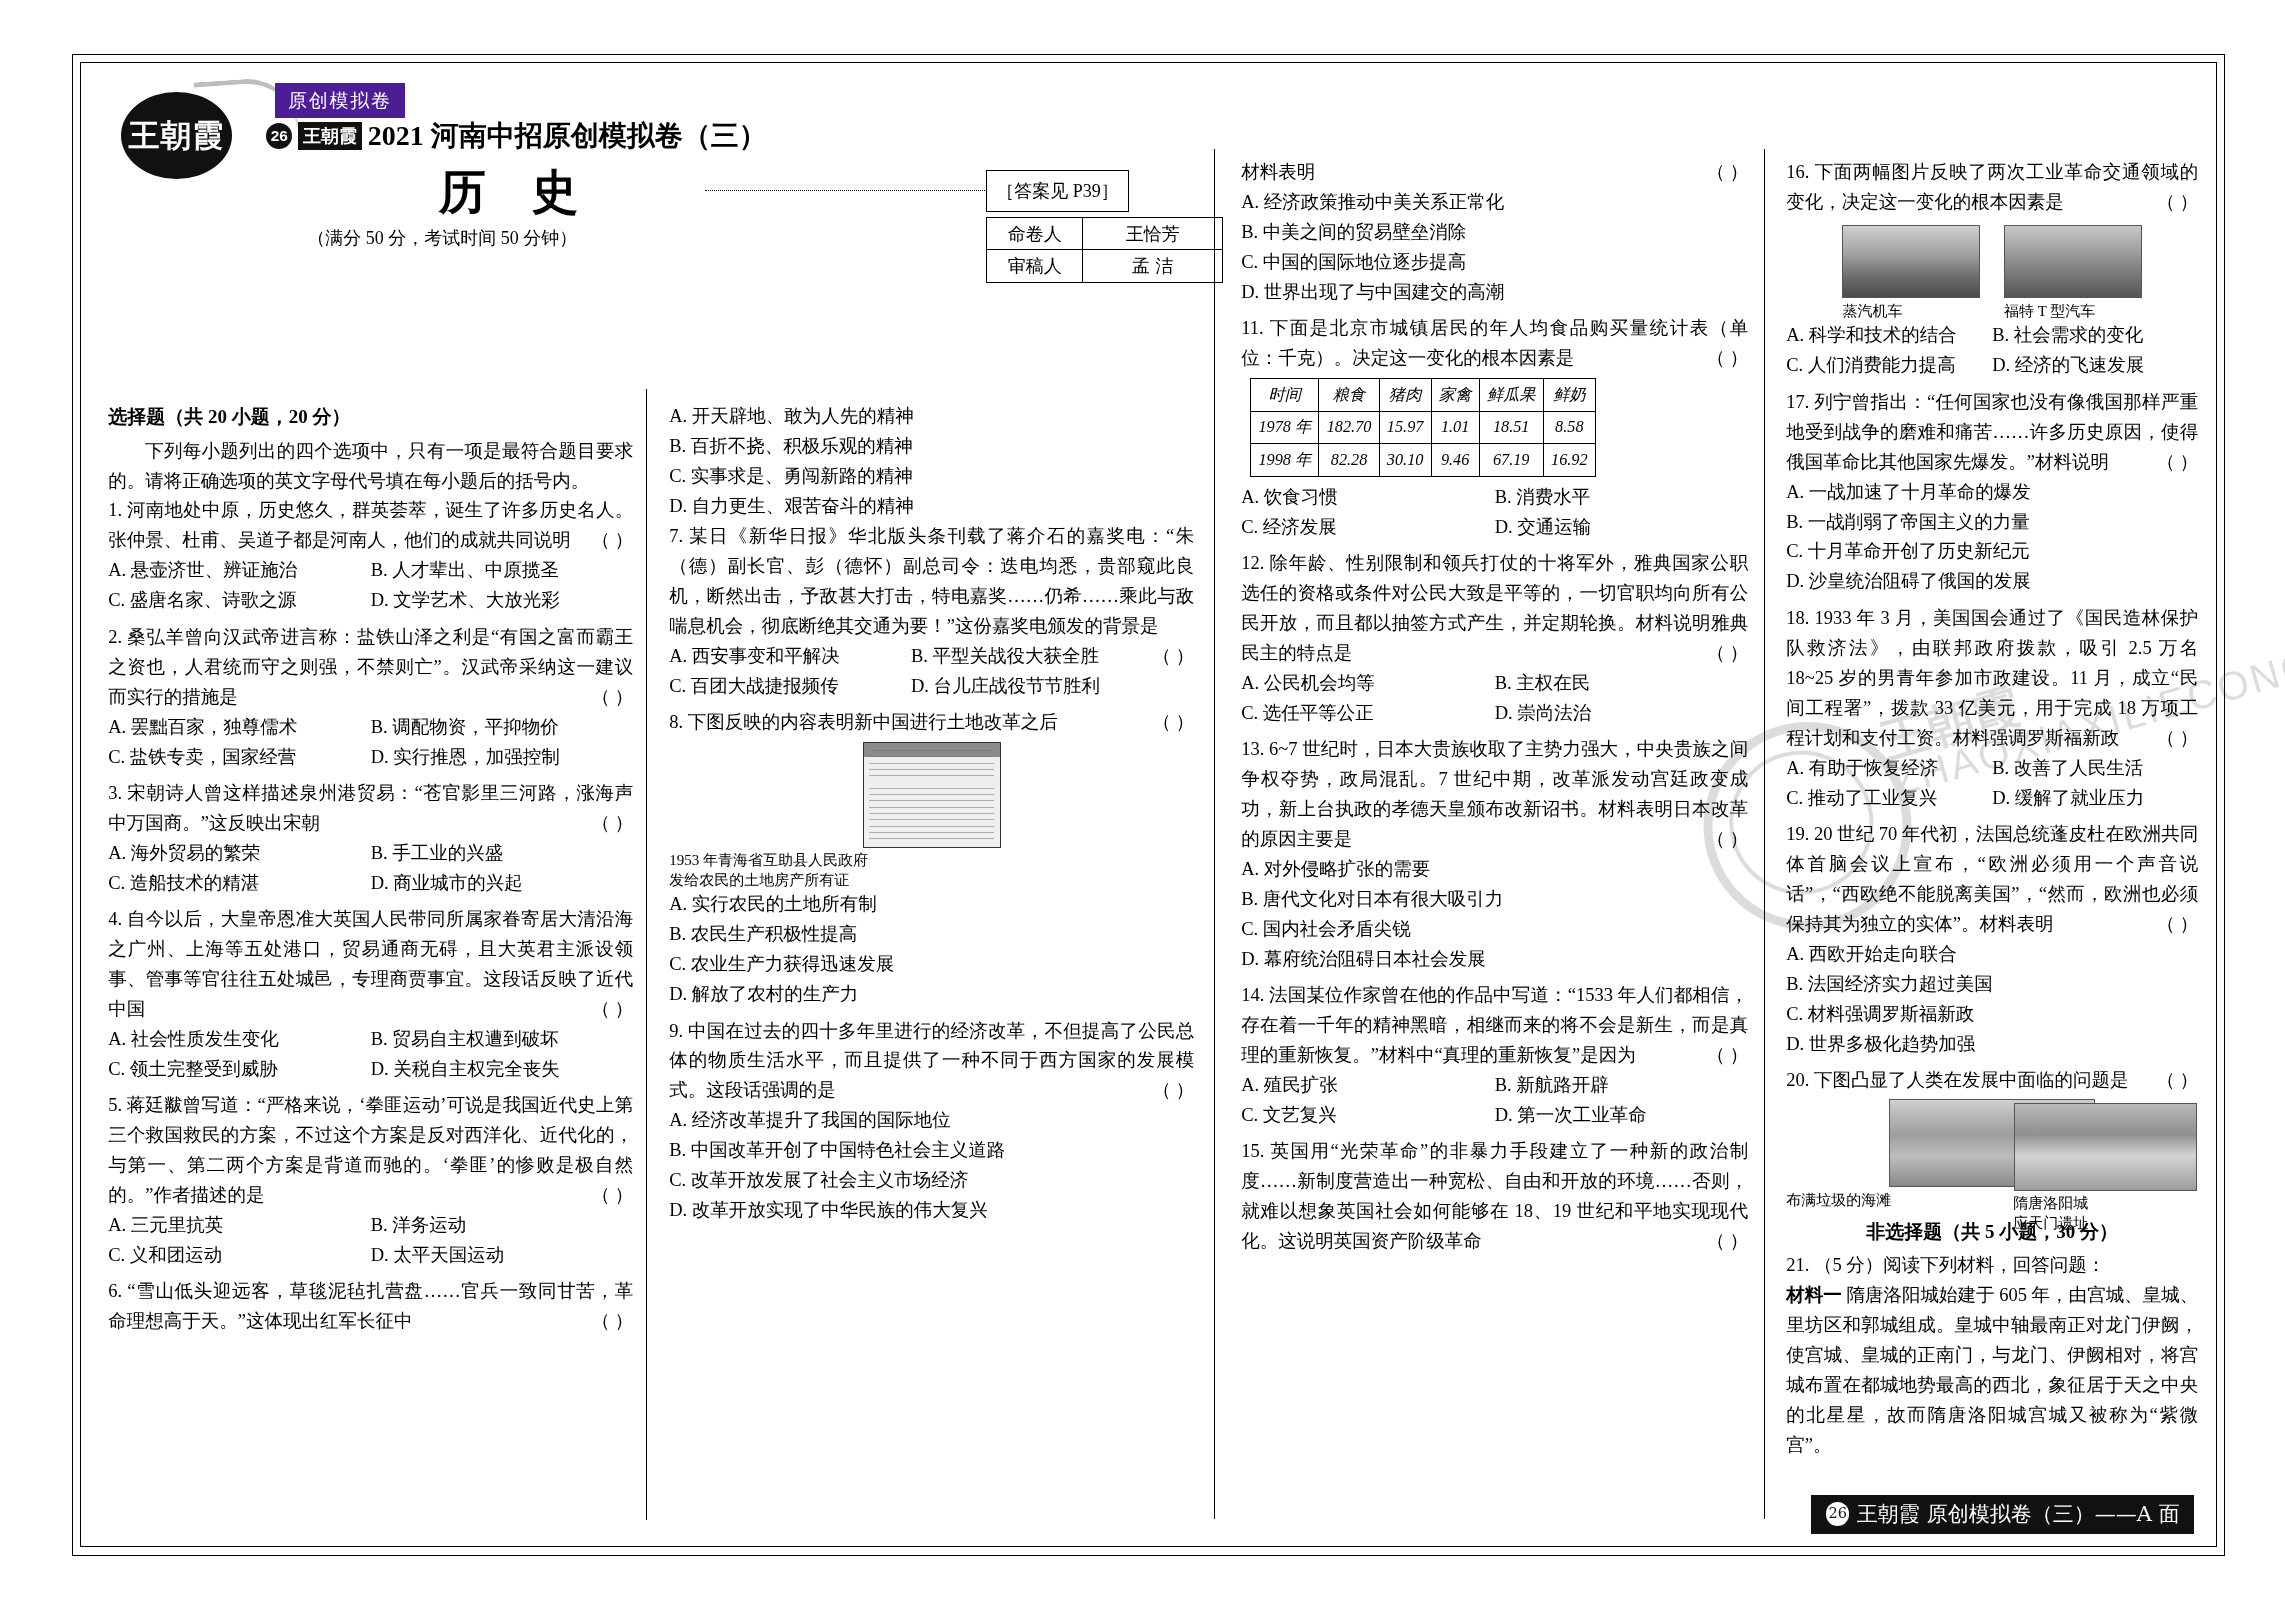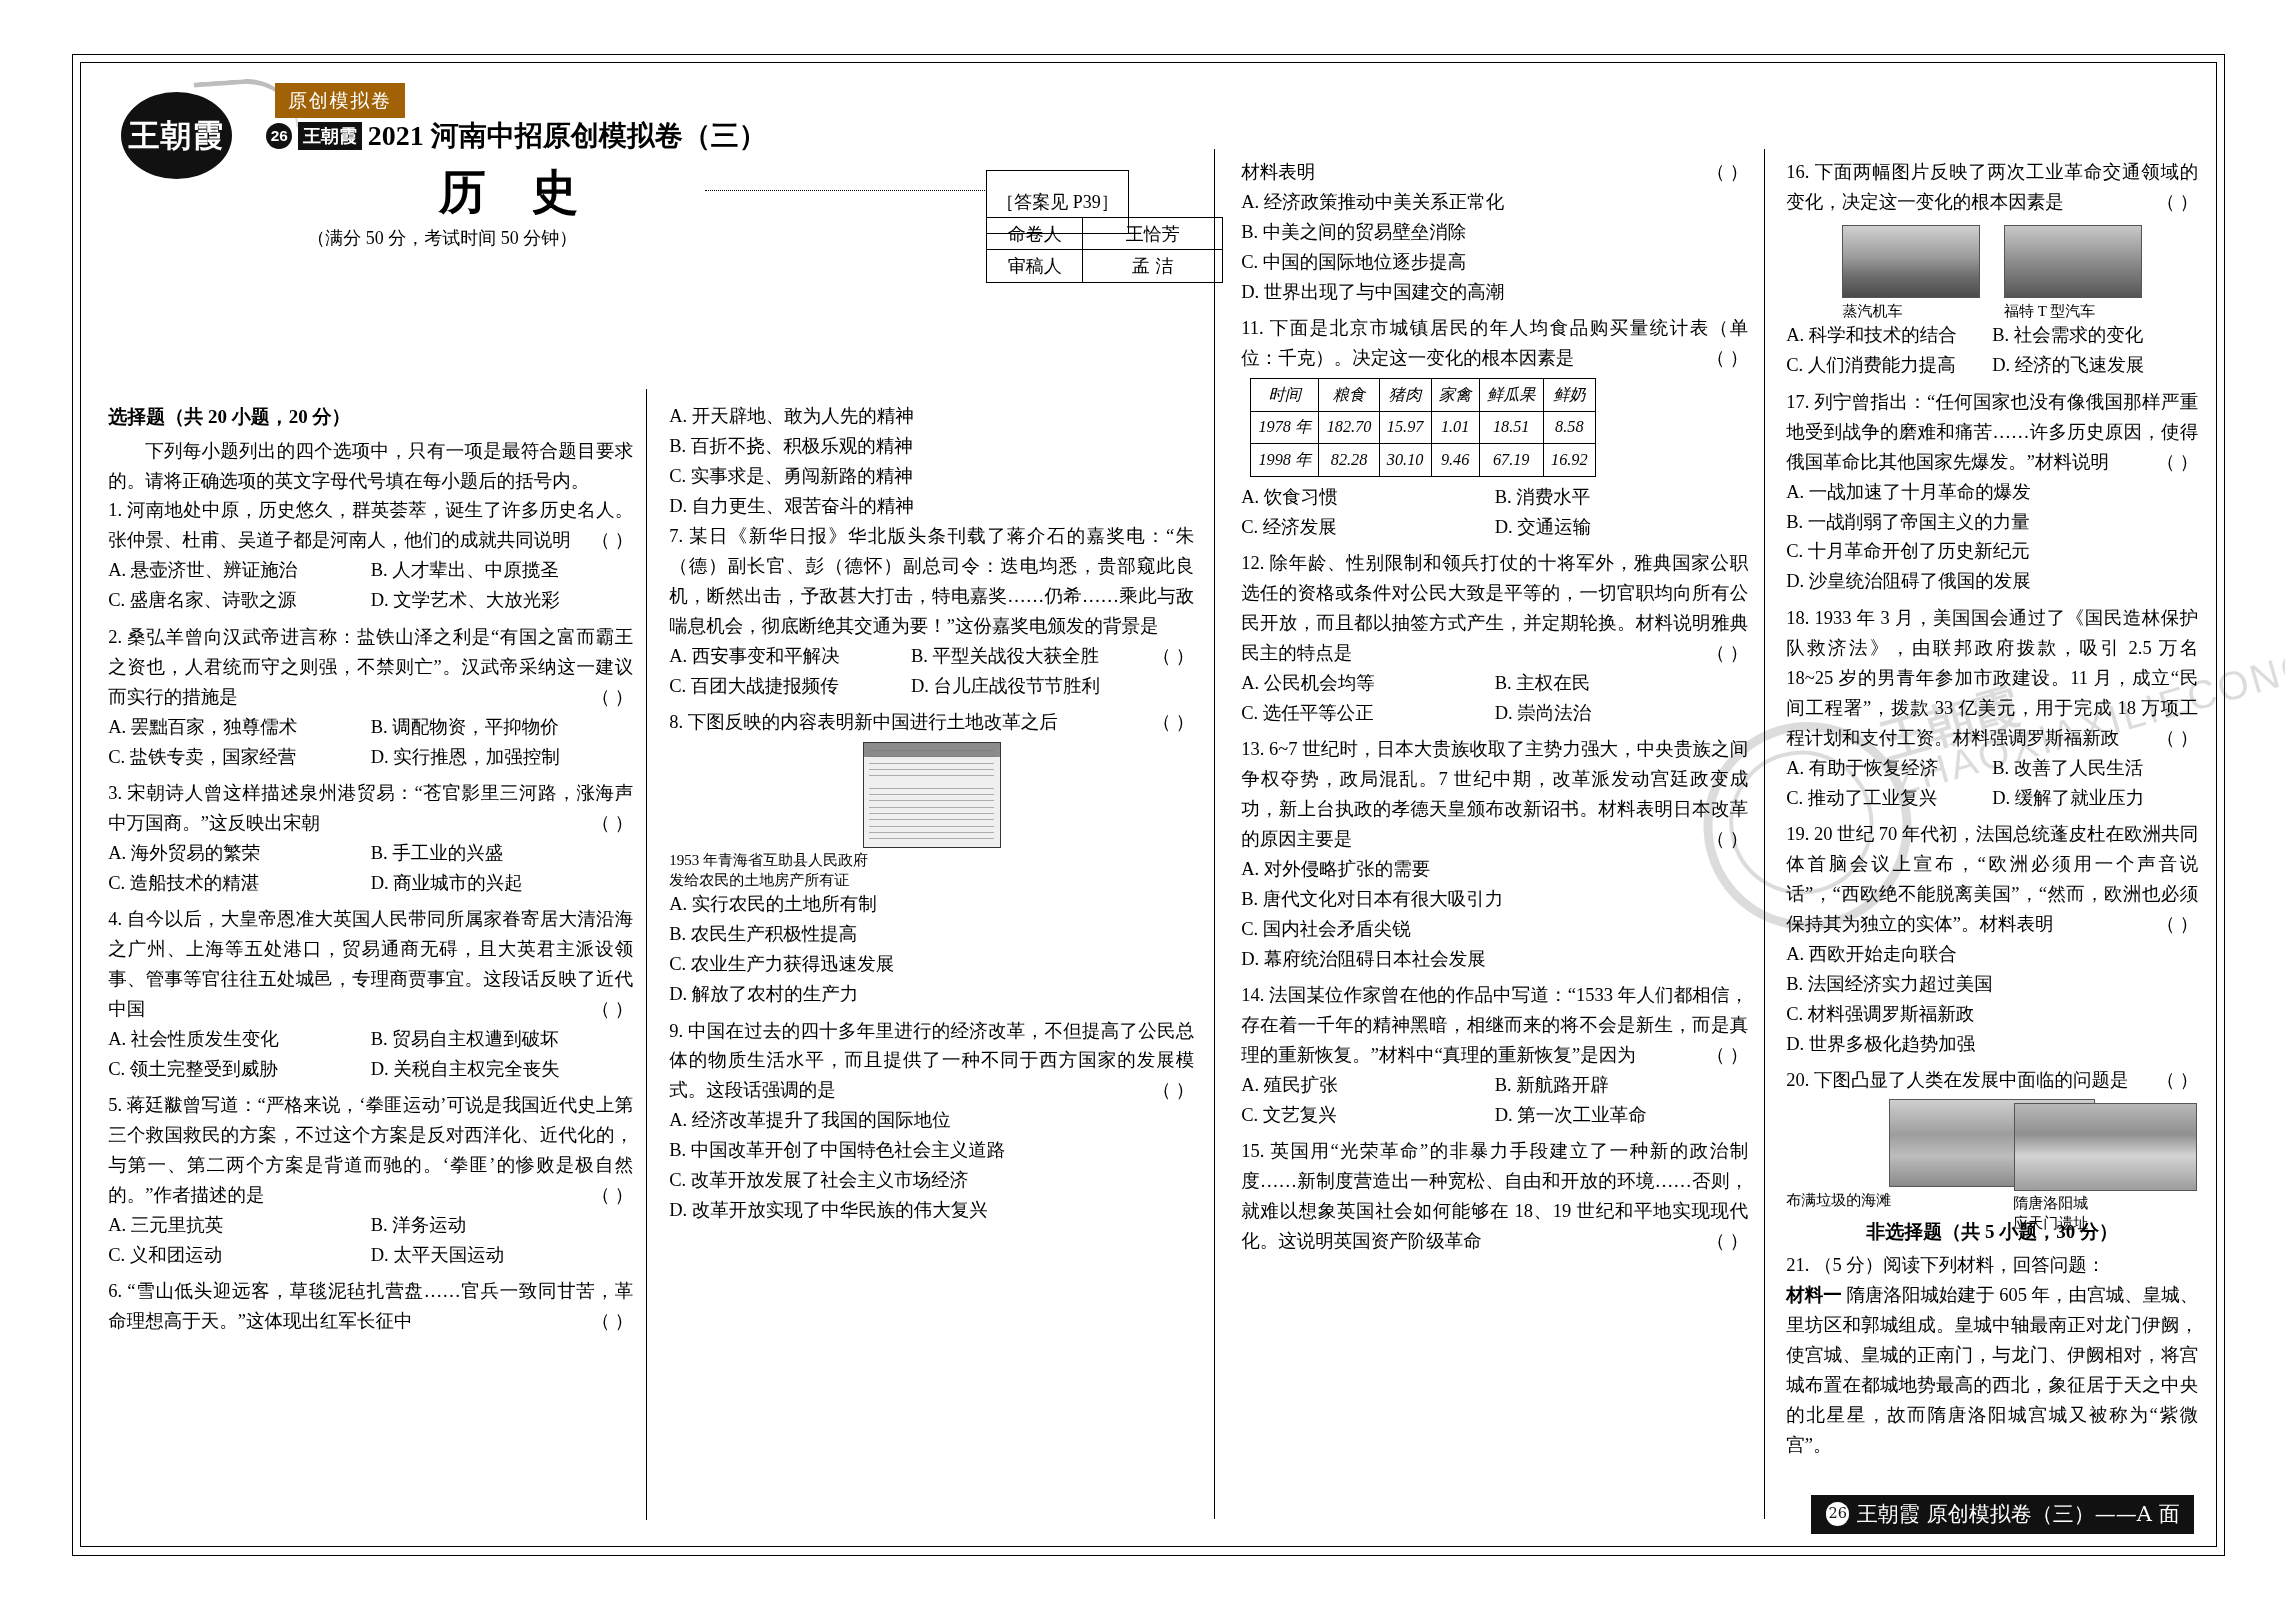--- a/index.html
+++ b/index.html
@@ -35,21 +35,21 @@
     font-size:31px;font-weight:bold;letter-spacing:0.9px;
     font-family:"DejaVu Serif",serif;
   }
   .logo .swoosh{
     position:absolute;left:87px;top:0px;width:100px;height:47px;
     border-top:5.4px solid #bdbdbd;border-right:2.7px solid #d8d8d8;
     border-radius:0 54px 0 0;transform:rotate(-4deg);
   }
   .badge{
     position:absolute;left:194px;top:20px;
-    background:#a16207;color:#fff;font-size:19px;padding:4.5px 12.7px;
+    background:#4c1d95;color:#fff;font-size:19px;padding:4.5px 12.7px;
     font-family:"Liberation Sans",sans-serif;letter-spacing:1.8px;
   }
   .titleline{
     position:absolute;left:185px;top:54px;width:841px;
     font-size:28px;font-weight:bold;display:flex;align-items:center;gap:5.4px;
   }
   .circnum{
     display:inline-block;width:26px;height:26px;line-height:26px;text-align:center;
     border-radius:50%;background:#111;color:#fff;font-size:15.4px;
     font-family:"Liberation Sans",sans-serif;
@@ -61,21 +61,21 @@
   .subject{
     position:absolute;left:222px;top:98px;width:425px;
     font-size:47px;font-weight:bold;letter-spacing:14.5px;text-align:center;
     font-family:"DejaVu Serif",serif;
   }
   .dots{
     position:absolute;left:624px;top:127px;width:280px;border-bottom:1.8px dotted #000;
   }
   .answerref{
     position:absolute;left:905px;top:107px;font-size:18px;
-    border:0.9px solid #000;padding:19px 9px;
+    border:0.9px solid #000;padding:8px 9px;
   }
   .examinfo{
     position:absolute;left:226px;top:163px;font-size:18px;
   }
   .signbox{
     position:absolute;left:905px;top:154px;width:235px;border:0.9px solid #000;
     font-size:18px;
   }
   .signbox .row{display:flex;border-bottom:0.9px solid #000;}
   .signbox .row:last-child{border-bottom:none;}

